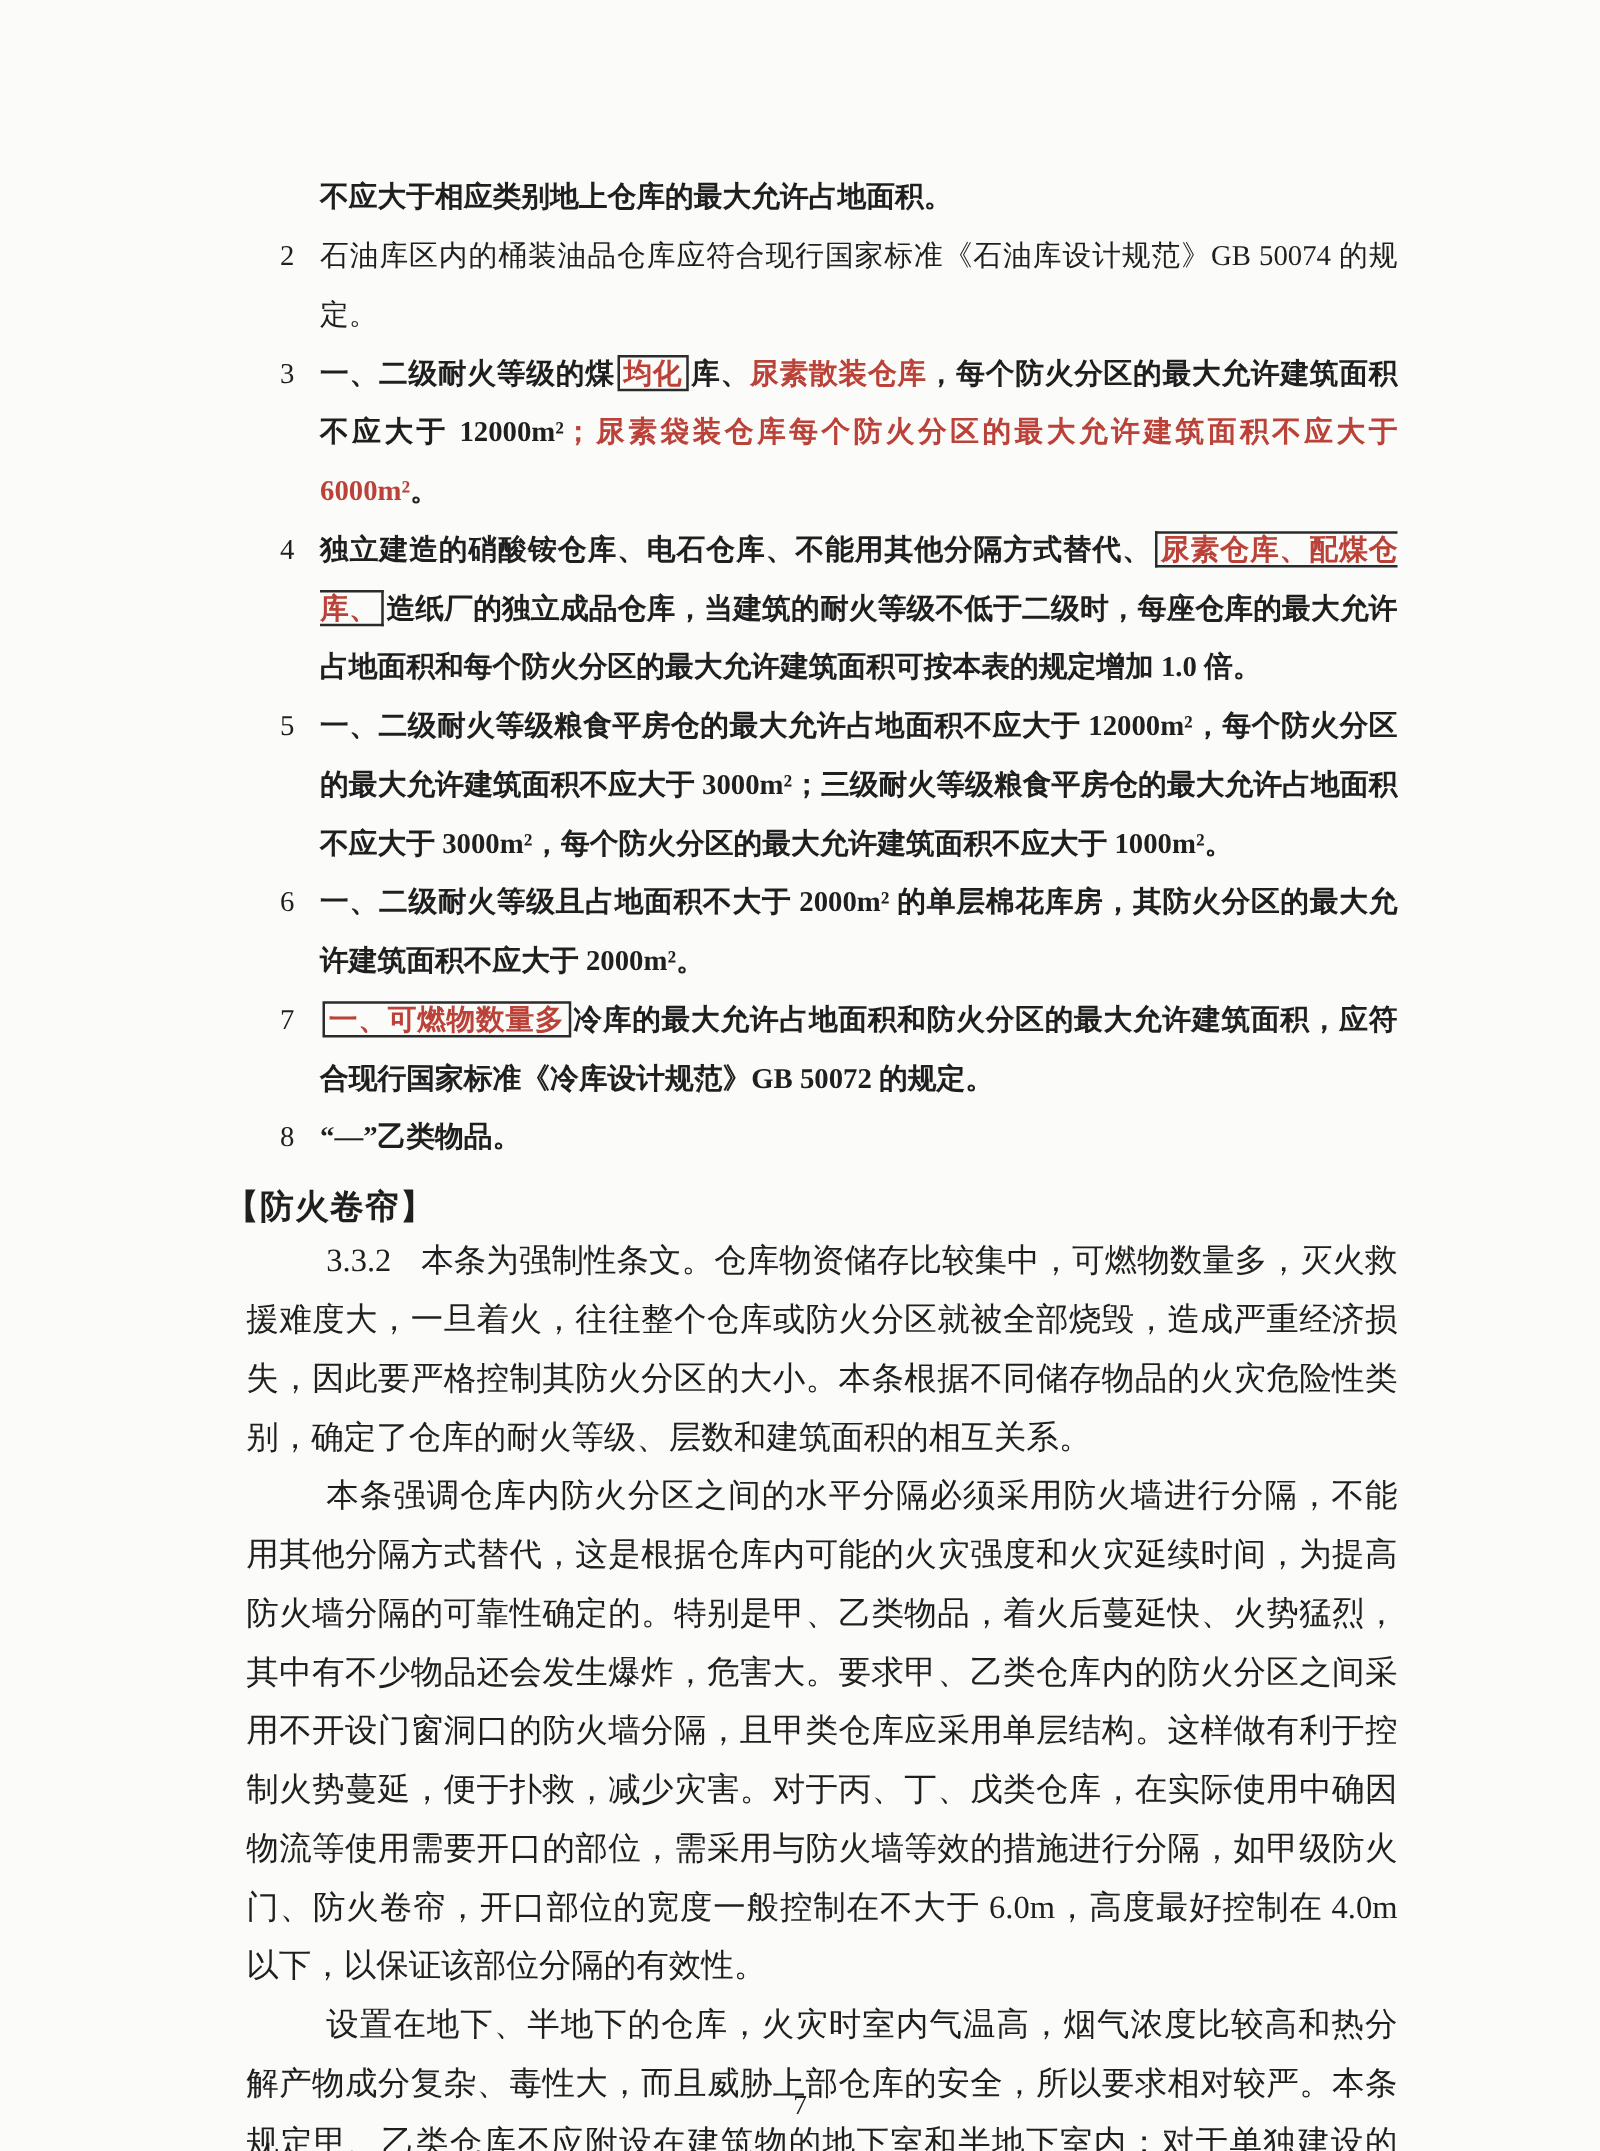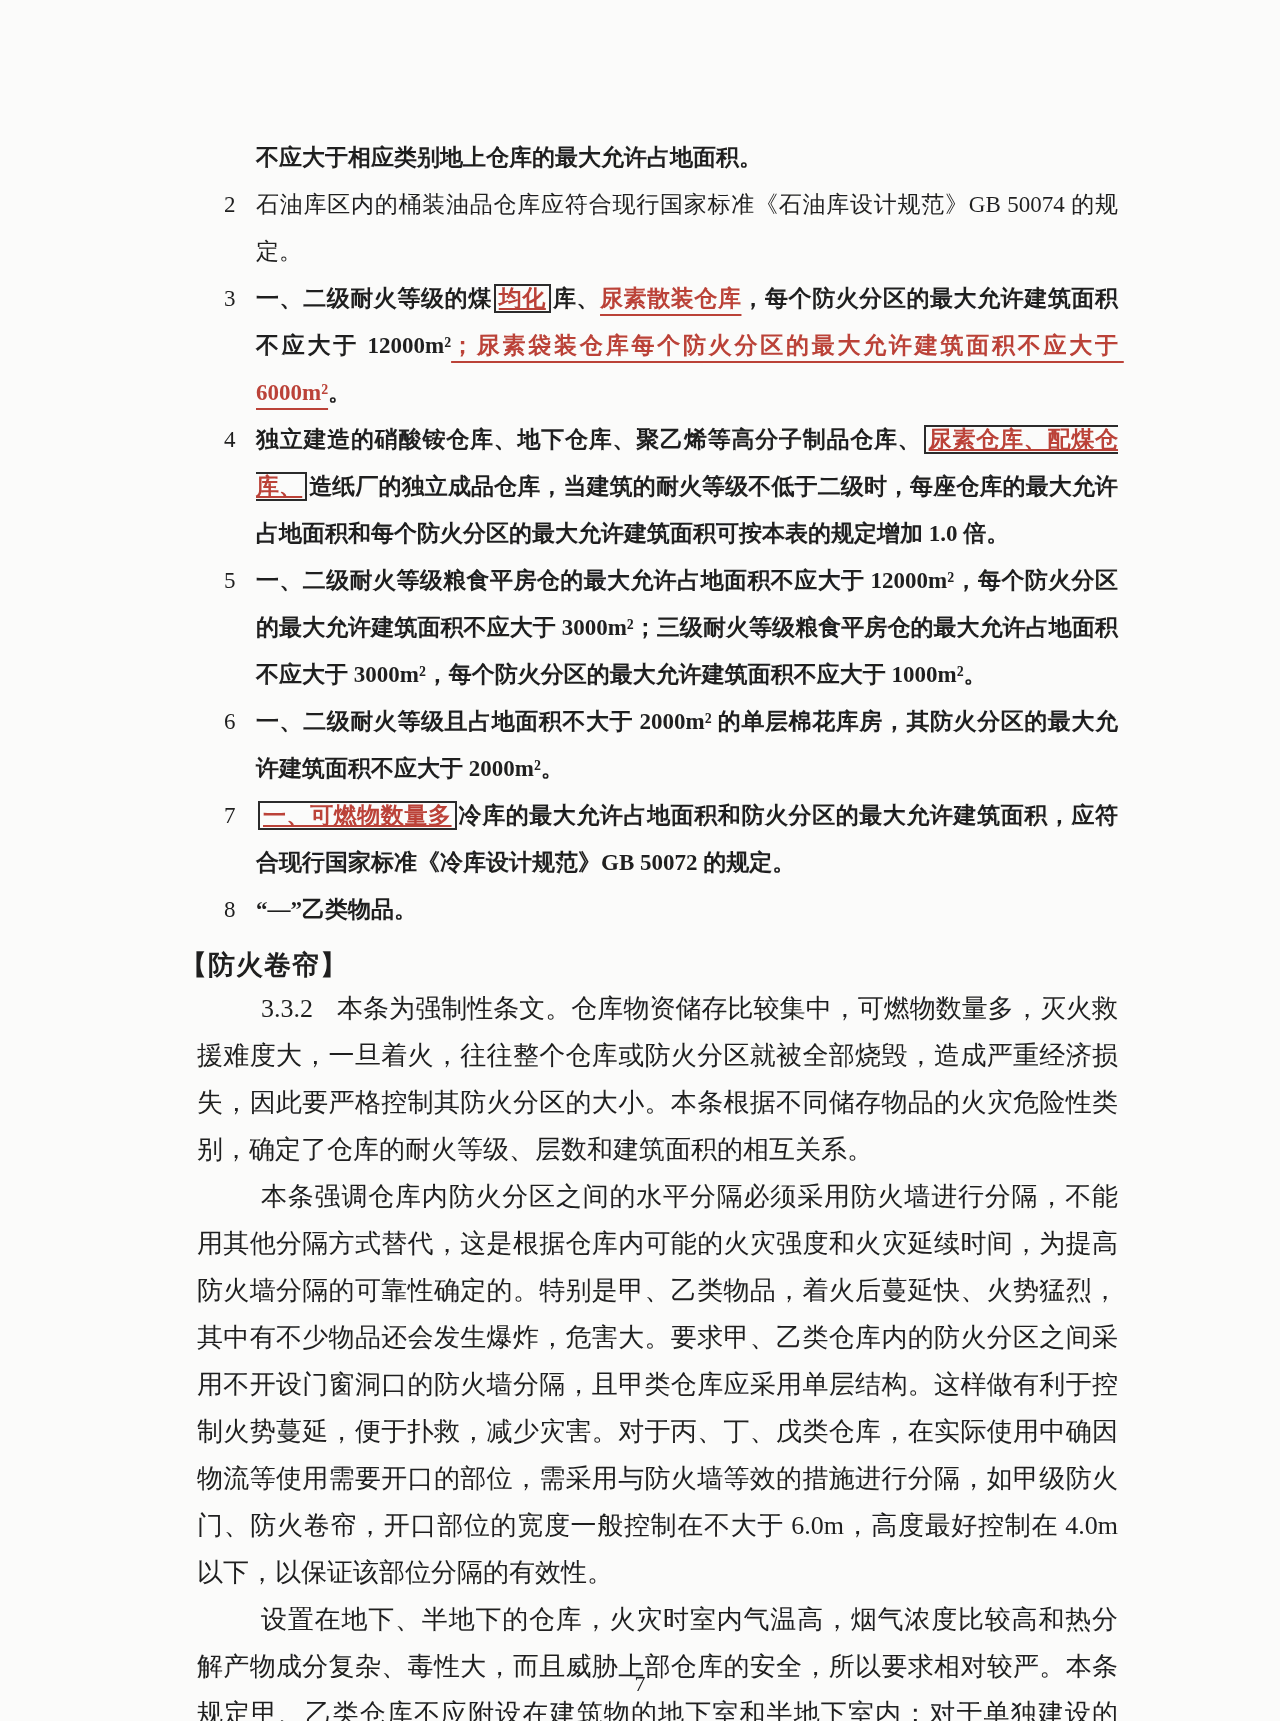--- a/index.html
+++ b/index.html
@@ -25,25 +25,23 @@
   
   .hei { font-weight:600; }
   
   .song { font-weight:400; }
   .seg { white-space:pre-wrap; }
   .seg-redbox {
     color:var(--red,#bb4238);
     border:2px solid #2b2b2b;
     padding:0 3px;
     margin:0 2px;
-    text-decoration:underline;
   }
   .seg-redu {
     color:var(--red,#bb4238);
-    text-decoration:underline;
     text-decoration-thickness:2px;
     text-underline-offset:8px;
   }
   
   .commentary-heading {
     font-size:27px; font-weight:700;
     margin:14px 0 2px 0;
     letter-spacing:1px;
     font-family:"Liberation Sans", sans-serif;
   }
@@ -78,21 +76,21 @@
         <span class="seg">石油库区内的桶装油品仓库应符合现行国家标准《石油库设计规范》GB 50074 的规定。</span>
       </div>
 
       <div class="note hei">
         <span class="note-num">3</span>
         <span class="seg">一、二级耐火等级的煤</span><span class="seg seg-redbox">均化</span><span class="seg">库、</span><span class="seg seg-redu">尿素散装仓库</span><span class="seg">，每个防火分区的最大允许建筑面积不应大于 12000m²</span><span class="seg seg-redu">；尿素袋装仓库每个防火分区的最大允许建筑面积不应大于 6000m²</span><span class="seg">。</span>
       </div>
 
       <div class="note hei">
         <span class="note-num">4</span>
-        <span class="seg">独立建造的硝酸铵仓库、地下仓库、聚乙烯等高分子制品仓库、</span><span class="seg seg-redbox">尿素仓库、配煤仓库、</span><span class="seg">造纸厂的独立成品仓库，当建筑的耐火等级不低于二级时，每座仓库的最大允许占地面积和每个防火分区的最大允许建筑面积可按本表的规定增加 1.0 倍。</span>
+        <span class="seg">独立建造的硝酸铵仓库、电石仓库、不能用其他分隔方式替代、</span><span class="seg seg-redbox">尿素仓库、配煤仓库、</span><span class="seg">造纸厂的独立成品仓库，当建筑的耐火等级不低于二级时，每座仓库的最大允许占地面积和每个防火分区的最大允许建筑面积可按本表的规定增加 1.0 倍。</span>
       </div>
 
       <div class="note hei">
         <span class="note-num">5</span>
         <span class="seg">一、二级耐火等级粮食平房仓的最大允许占地面积不应大于 12000m²，每个防火分区的最大允许建筑面积不应大于 3000m²；三级耐火等级粮食平房仓的最大允许占地面积不应大于 3000m²，每个防火分区的最大允许建筑面积不应大于 1000m²。</span>
       </div>
 
       <div class="note hei">
         <span class="note-num">6</span>
         <span class="seg">一、二级耐火等级且占地面积不大于 2000m² 的单层棉花库房，其防火分区的最大允许建筑面积不应大于 2000m²。</span>

